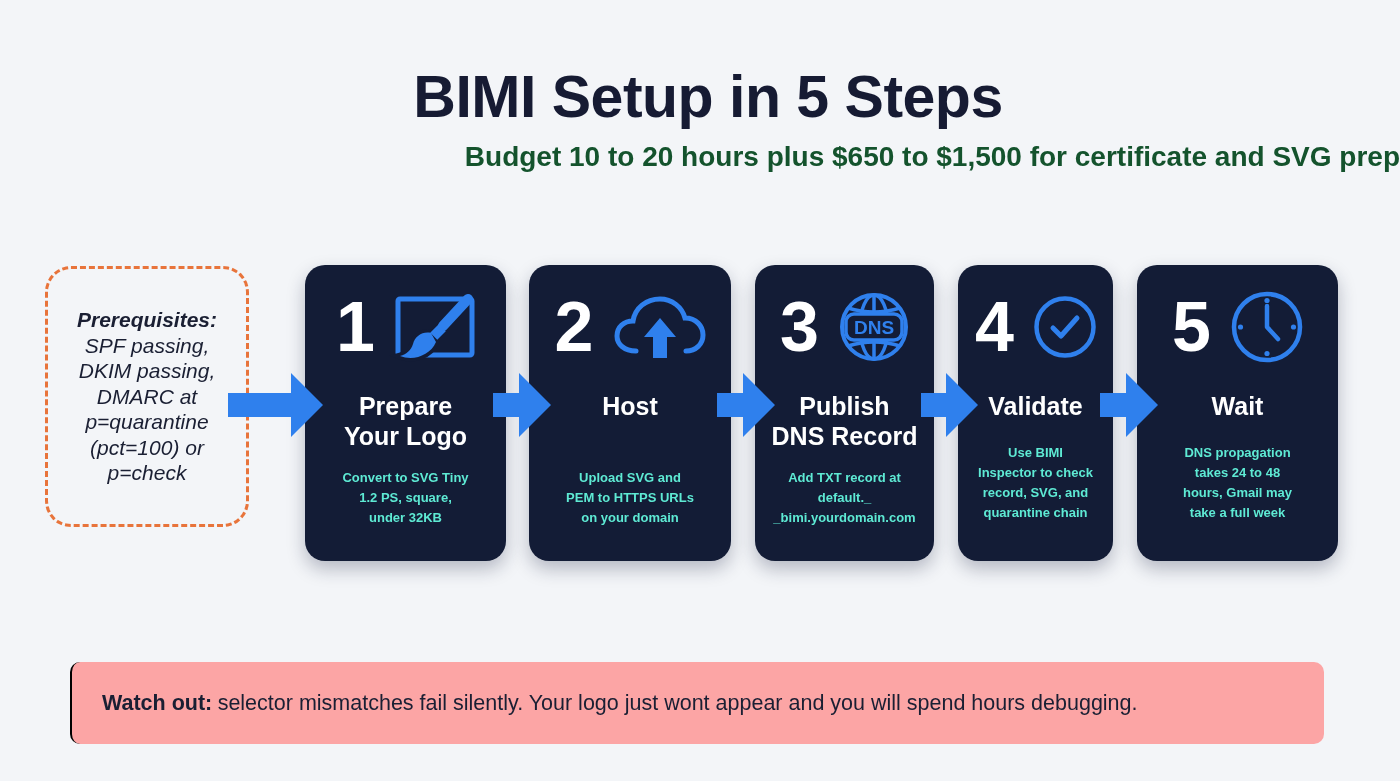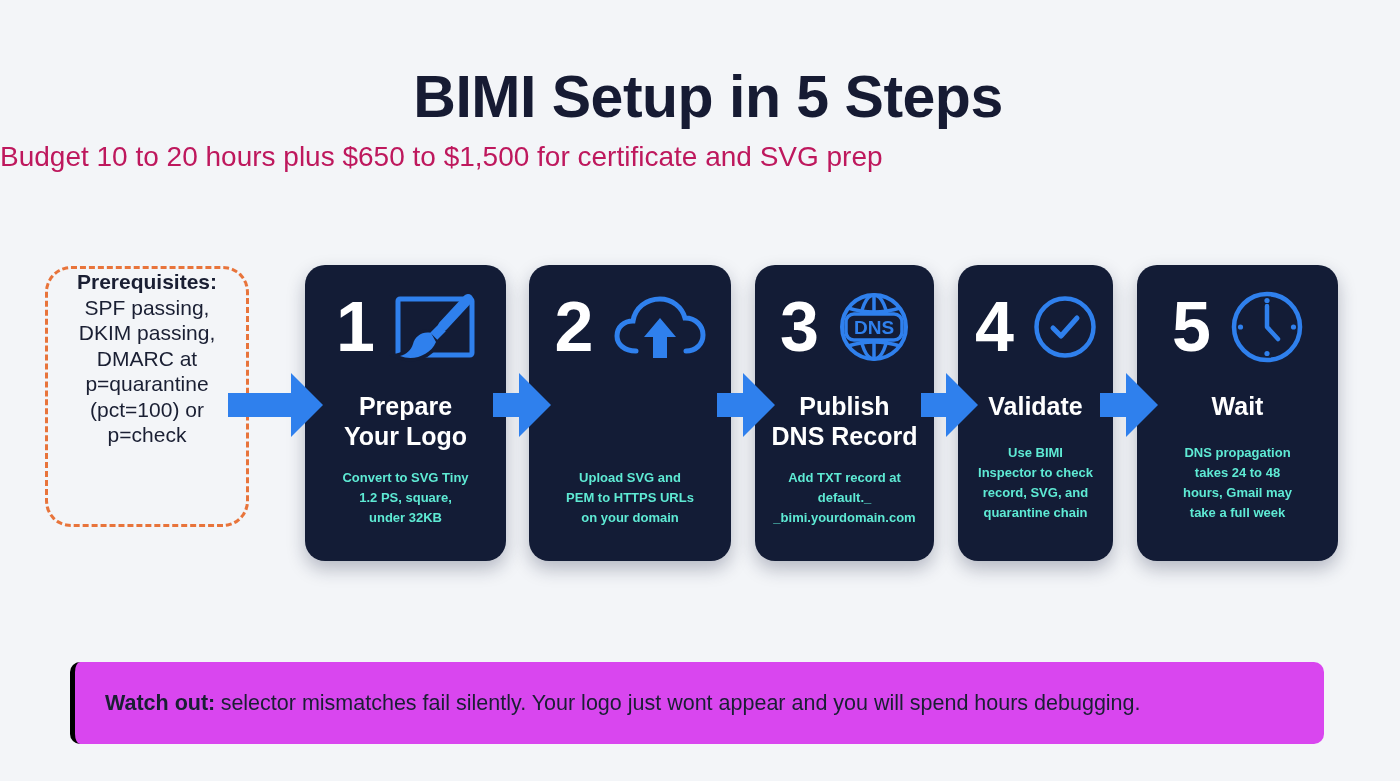--- a/index.html
+++ b/index.html
@@ -8,28 +8,28 @@
     background:#f3f5f8;
     font-family:"Liberation Sans", sans-serif;
   }
   .title {
     position:absolute; left:0; right:0; top:62px; text-align:center;
     font-weight:bold; font-size:59px; line-height:70px; color:#161b33;
     letter-spacing:-0.5px;
     margin-left:16px;
   }
   .subtitle {
-    position:absolute; left:0; right:0; top:139px; text-align:left;
-    font-size:28px; line-height:36px; color:#be185d; white-space:nowrap;
+    position:absolute; left:0; right:0; top:139px; text-align:right;
+    font-size:28px; line-height:36px; color:#14532d; white-space:nowrap;font-weight:bold;
   }
   .prereq {
     position:absolute; left:45px; top:266px; width:198px; height:255px;
     border:3px dashed #e8743b; border-radius:26px;
-    display:flex; flex-direction:column; align-items:center; 
-    text-align:center; color:#1a1f33; font-size:21px; line-height:25.5px;
+    display:flex; flex-direction:column; align-items:center; justify-content:center;
+    text-align:center; color:#1a1f33; font-size:21px; line-height:25.5px;font-style:italic;
   }
   .prereq .lbl { font-weight:bold; }
   .card {
     position:absolute; top:265px; height:296px; background:#131c36;
     border-radius:20px; box-shadow:0 8px 18px rgba(20,30,60,0.28);
   }
   .card-head {
     position:absolute; left:0; right:0; top:24px; height:76px;
     display:flex; align-items:center; justify-content:center; gap:20px;
   }
@@ -44,21 +44,21 @@
   }
   .desc {
     position:absolute; left:-6px; right:-6px; text-align:center;
     color:#5eead4; font-size:13px; line-height:20px; white-space:nowrap;font-weight:bold;
   }
   .desc.two { top:203px; }
   .desc.one { top:178px; }
   .arrow { position:absolute; top:373px; height:64px; z-index:5; overflow:visible; }
   .callout {
     position:absolute; left:70px; top:662px; width:1254px; height:82px;
-    background:#d946ef; border-left:5px solid #000000; border-radius:10px;
+    background:#fca5a5; border-left:2px solid #000000; border-radius:10px;
     box-sizing:border-box; padding-left:30px;
     font-size:21.5px; line-height:82px; color:#1a1f33; white-space:nowrap;
   }
   .callout .lbl { font-weight:bold; }
   .callout .txt { margin-left:0.25em; }
 </style>
 </head>
 <body>
 
 <div class="title">BIMI Setup in 5 Steps</div>
@@ -101,20 +101,21 @@
 
 <div class="card" style="left:529px;width:202px;">
   <div class="card-head">
     <div class="num">2</div>
     <svg class="icon" width="92" height="62" viewBox="0 0 92 62">
       <path d="M22 55 C10 55 3 48 3 40 C3 31 10 25 19 25 C21 12 32 3 46 3 C58 3 68 11 71 22 C82 22 89 30 89 39 C89 48 82 55 72 55" fill="none" stroke="#2f80ed" stroke-width="5" stroke-linecap="round"></path>
       <polygon points="46,22 62,41 53,41 53,62 39,62 39,41 30,41" fill="#2f80ed"></polygon>
     </svg>
   </div>
   <div class="ttl">
+    <div>Host</div>
   </div>
   <div class="desc two">
     <div>Upload SVG and</div>
     <div>PEM to HTTPS URLs</div>
     <div>on your domain</div>
   </div>
 </div>
 
 <div class="card" style="left:755px;width:179px;">
   <div class="card-head">

